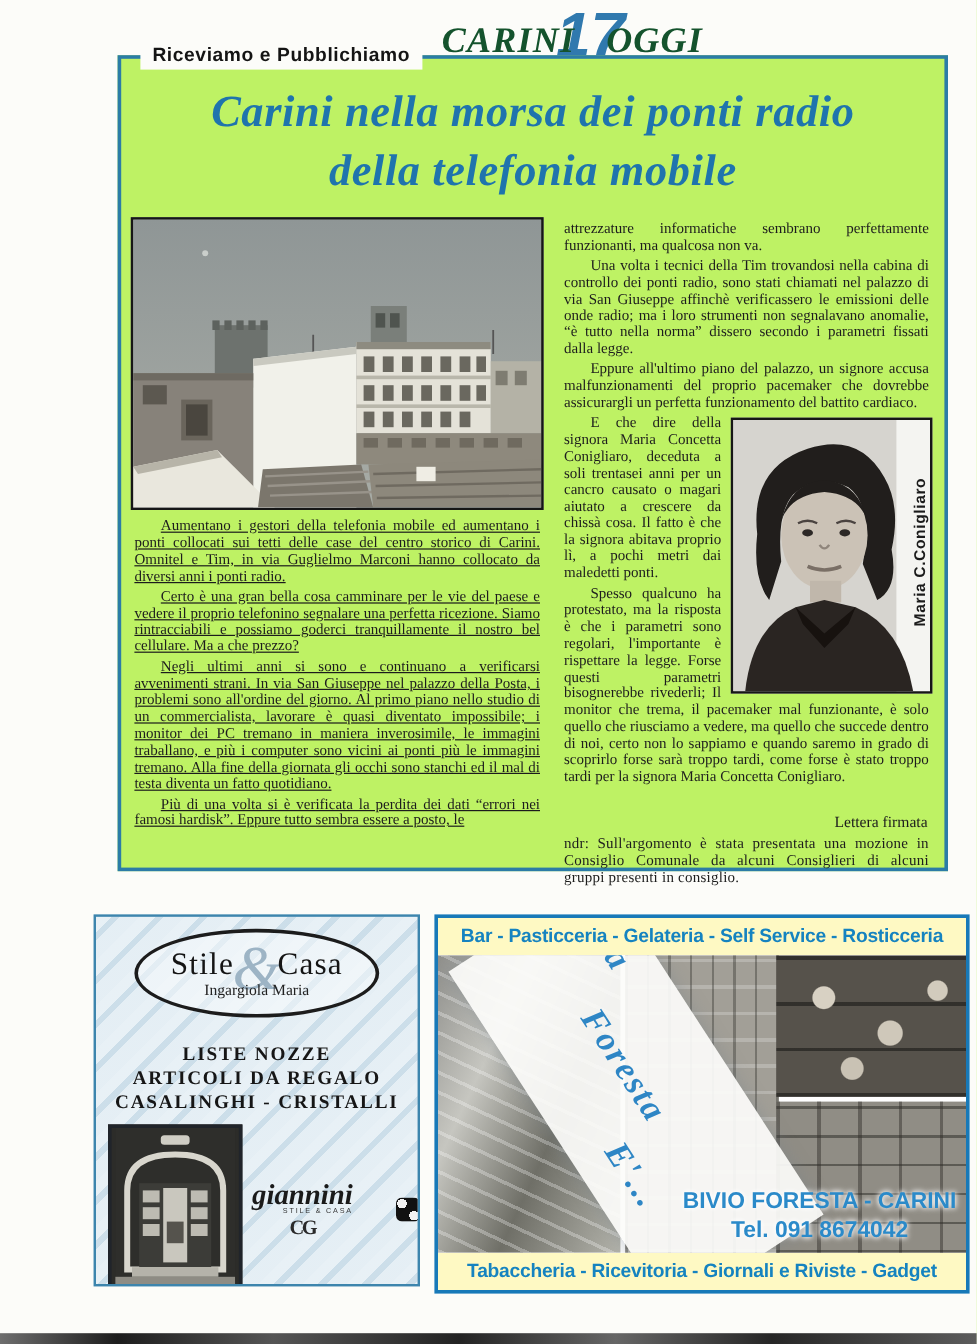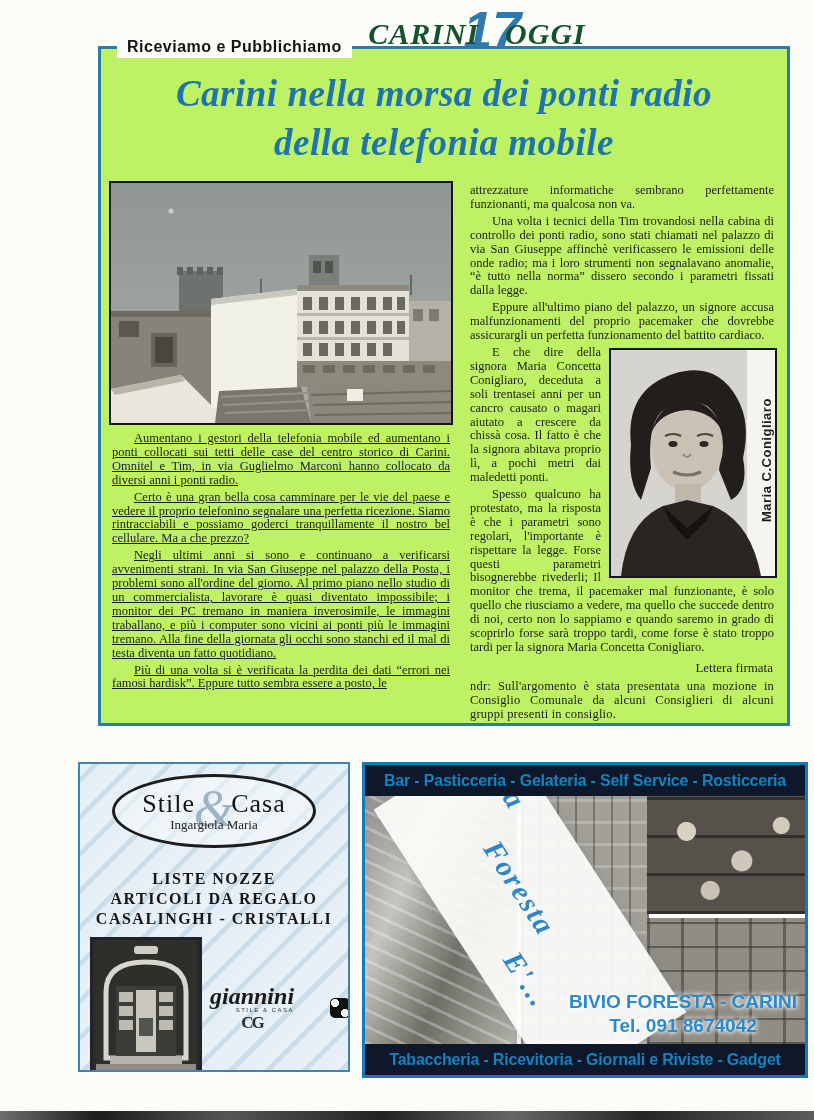--- a/index.html
+++ b/index.html
@@ -25,21 +25,21 @@
   .columns p.noindent{text-indent:0;}
   
   .city-photo{border:2px solid #161616;margin:0 0 7px 0;background:#9aa0a0;}
   .city-photo svg{display:block;}
   
   .portrait{float:right;width:168px;height:230px;margin:2px 0 4px 8px;border:2px solid #161616;position:relative;background:#d4d2cc;box-sizing:border-box;}
   .portrait svg{display:block;}
   .portrait-caption{position:absolute;top:4px;right:1px;height:212px;display:flex;align-items:center;justify-content:center;
     writing-mode:vertical-rl;transform:rotate(180deg);
     font:bold 13px "Liberation Sans",sans-serif;color:#1b1b1b;letter-spacing:.5px;}
-  .signature{text-align:right;font:13px/18px "Liberation Serif",serif;margin-top:4px;padding-right:4px;}
+  .signature{text-align:right;font:13px/18px "Liberation Serif",serif;margin-top:21px;padding-right:4px;}
   .ndr{margin-top:14px;font:italic bold 14px/19px "Liberation Serif",serif;text-align:justify;letter-spacing:.2px;color:#222;}
   
   .ad-left{position:absolute;left:78px;top:762px;width:272px;height:310px;border:2px solid #3d85ad;box-sizing:border-box;
     background:
       repeating-linear-gradient(135deg, rgba(255,255,255,.35) 0 9px, rgba(167,197,216,.30) 9px 14px, rgba(255,255,255,.25) 14px 26px),
       #dce9f1;
     text-align:center;overflow:hidden;}
   .oval{width:198px;height:68px;margin:10px auto 6px;border:3px solid #1c1c1c;border-radius:50%;position:relative;
     display:flex;flex-direction:column;align-items:center;justify-content:center;background:rgba(245,249,251,.55);}
   .oval-name{font:26px/26px "Liberation Serif",serif;color:#141414;position:relative;z-index:2;letter-spacing:1px;}
@@ -57,21 +57,21 @@
       radial-gradient(circle at 25% 25%, #f2f2f2 0 4px, transparent 4px),
       radial-gradient(circle at 75% 75%, #f2f2f2 0 4px, transparent 4px),
       #111;}
   .guzzini-text{font:bold 21px/21px "Liberation Sans",sans-serif;color:#101010;letter-spacing:-1px;}
   .brand-barazzoni{background:#0d0d0d;border-radius:4px;padding:3px 8px 4px;width:118px;}
   .barazzoni-text{font:bold italic 21px/22px "Liberation Sans",sans-serif;color:#fff;letter-spacing:-.5px;}
   .barazzoni-sub{font:9px/10px "Liberation Sans",sans-serif;color:#f2f2f2;letter-spacing:5px;margin-top:1px;}
   .ad-left-address{font:italic bold 15px/19px "Liberation Serif",serif;color:#111;margin-top:4px;}
   
   .ad-right{position:absolute;left:362px;top:762px;width:446px;height:316px;border:3px solid #1879b8;box-sizing:border-box;background:#fff;display:flex;flex-direction:column;}
-  .strip{height:31px;display:flex;align-items:center;justify-content:center;background:#0f172a;
+  .strip{height:31px;display:flex;align-items:center;justify-content:center;background:#fef9c3;
     font:bold 16px "Liberation Sans",sans-serif;color:#1583c0;letter-spacing:-.2px;white-space:nowrap;}
   .collage{position:relative;flex:1;background:#fff;overflow:hidden;}
   .tile{position:absolute;}
   .tile-counter{left:0;top:0;width:152px;height:100%;
     background:
       repeating-linear-gradient(25deg, rgba(255,255,255,.28) 0 3px, transparent 3px 15px),
       linear-gradient(115deg,#8f8f8b 0%,#c6c6c0 30%,#6f6f67 62%,#b3b3ab 100%);}
   .tile-mid{left:156px;top:0;width:128px;height:100%;
     background:
       repeating-linear-gradient(90deg, rgba(35,35,30,.35) 0 2px, transparent 2px 18px),

